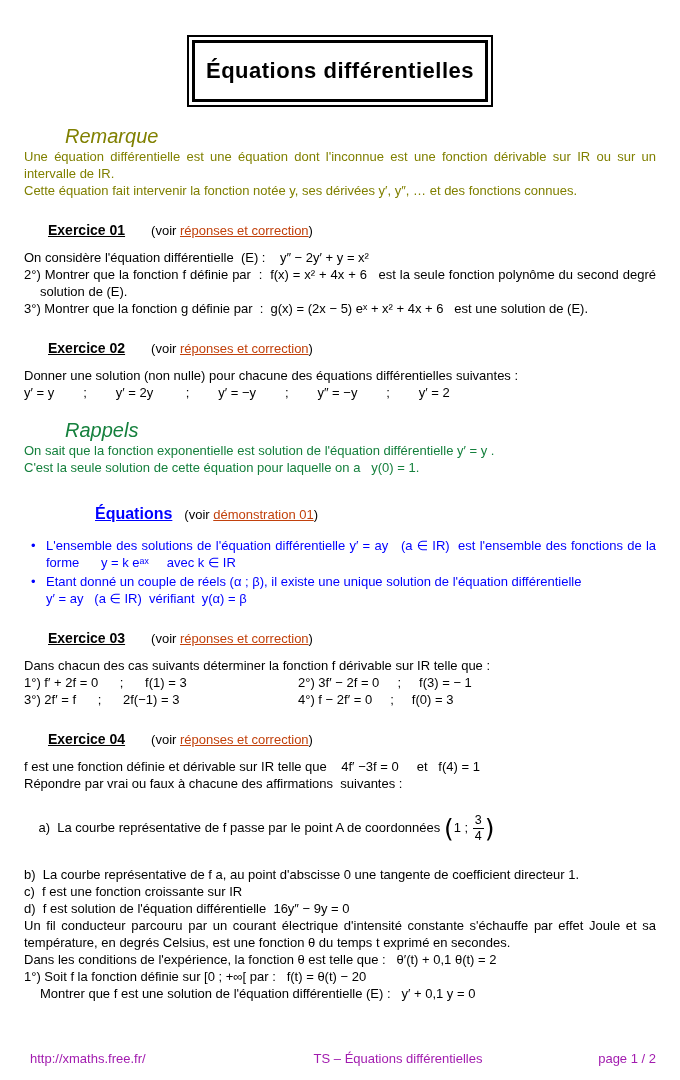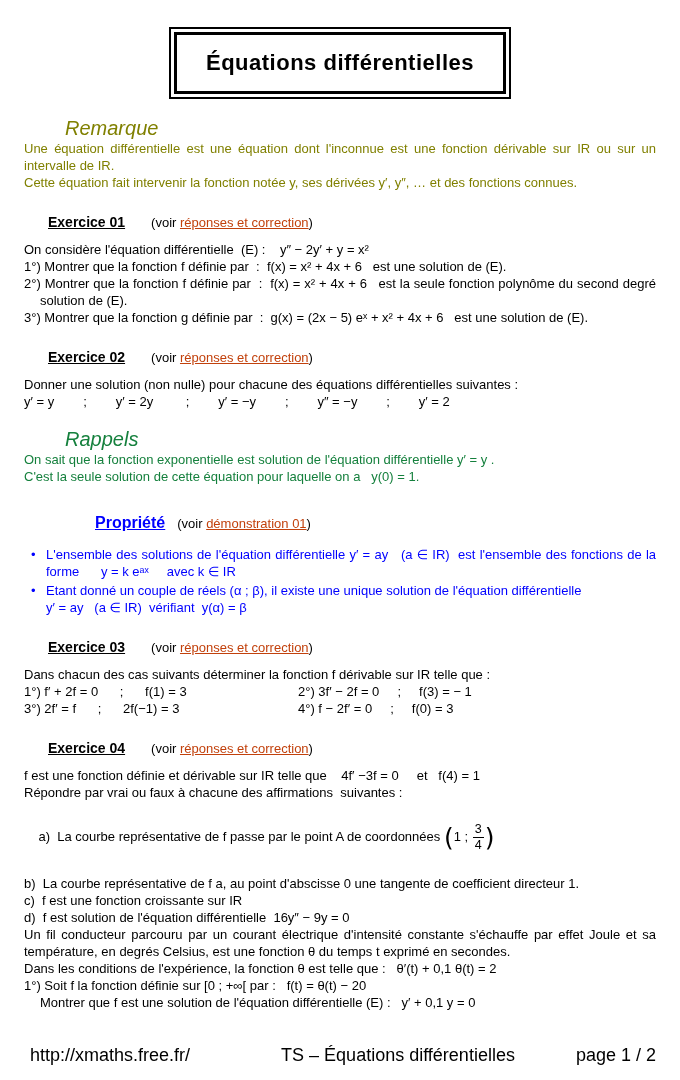--- a/index.html
+++ b/index.html
@@ -1,20 +1,20 @@
 <!DOCTYPE html>
 <html><head>
 <meta charset="utf-8">
 <style>
   html,body{margin:0;padding:0;background:#fff;}
   body{width:680px;height:1080px;font-family:"Liberation Sans",sans-serif;font-size:13px;color:#000;}
   .page{position:relative;width:680px;height:1080px;box-sizing:border-box;padding:27px 24px 0 24px;overflow:hidden;background:#fff;}
 
   
-  .title-box{width:342px;margin:0 auto;border:2px solid #000;padding:3px;box-sizing:border-box;}
+  .title-box{width:306px;margin:8px auto;border:2px solid #000;padding:3px;box-sizing:border-box;}
   .title-inner{border:3px solid #000;padding:15px 6px;text-align:center;}
   .title-inner h1{margin:0;font-size:22px;font-weight:bold;letter-spacing:0.5px;}
 
   
   .line{white-space:pre-wrap;line-height:17px;}
   .just{text-align:justify;}
   .hang{padding-left:16px;text-indent:-16px;}
   .indent{padding-left:16px;}
 
   
@@ -43,21 +43,21 @@
   .two-col .c2{flex:1;}
 
   
   .a-row{margin-top:5px;margin-bottom:6px;}
   .frac{display:inline-flex;flex-direction:column;vertical-align:middle;text-align:center;line-height:13px;font-size:12.5px;margin:0 1px;}
   .frac .num{border-bottom:1px solid #000;padding:0 2px 1px 2px;}
   .frac .den{padding-top:1px;}
   .bigp{font-size:25px;font-weight:400;vertical-align:middle;line-height:26px;font-family:"DejaVu Sans",sans-serif;}
 
   
-  .footer{position:absolute;bottom:14px;left:30px;right:24px;display:flex;align-items:baseline;color:#000000;font-size:18px;}
+  .footer{position:absolute;bottom:14px;left:30px;right:24px;display:flex;align-items:baseline;color:#a21caf;font-size:13px;}
   .footer .fl{flex:none;width:200px;text-align:left;}
   .footer .fc{flex:1;text-align:center;}
   .footer .fr{flex:none;width:90px;text-align:right;}
 </style>
 </head>
 <body>
 
 <div class="page">
 
   <div class="title-box">
@@ -67,36 +67,35 @@
   </div>
 
   <div class="note-head olive">Remarque</div>
   <div class="line just olive">Une équation différentielle est une équation dont l'inconnue est une fonction dérivable sur IR ou sur un intervalle de IR.</div>
   <div class="line olive">Cette équation fait intervenir la fonction notée y, ses dérivées y′, y″, … et des fonctions connues.</div>
 
   <div class="ex-head">
     <span class="ex-title">Exercice 01</span><span class="voir"><span>(voir </span><a class="link">réponses et correction</a><span>)</span></span>
   </div>
   <div class="line">On considère l'équation différentielle  (E) :    y″ − 2y′ + y = x²</div>
-  <div class="line hang">1°) Montrer que la fonction f définie par  :  f(x) = x² + 4x + 6   est une solution de (E).</div>
   <div class="line hang just">2°) Montrer que la fonction f définie par  :  f(x) = x² + 4x + 6   est la seule fonction polynôme du second degré solution de (E).</div>
   <div class="line hang">3°) Montrer que la fonction g définie par  :  g(x) = (2x − 5) eˣ + x² + 4x + 6   est une solution de (E).</div>
 
   <div class="ex-head">
     <span class="ex-title">Exercice 02</span><span class="voir"><span>(voir </span><a class="link">réponses et correction</a><span>)</span></span>
   </div>
   <div class="line">Donner une solution (non nulle) pour chacune des équations différentielles suivantes :</div>
   <div class="line">y′ = y        ;        y′ = 2y         ;        y′ = −y        ;        y″ = −y        ;        y′ = 2</div>
 
   <div class="note-head green">Rappels</div>
   <div class="line green">On sait que la fonction exponentielle est solution de l'équation différentielle y′ = y .</div>
   <div class="line green">C'est la seule solution de cette équation pour laquelle on a   y(0) = 1.</div>
 
   <div class="prop-head">
-    <span class="prop-title">Propriété</span><span class="voir"><span>(voir </span><a class="link">démonstration 01</a><span>)</span></span>
+    <span class="prop-title">Équations</span><span class="voir"><span>(voir </span><a class="link">démonstration 01</a><span>)</span></span>
   </div>
   <div class="bullet-row">
     <span class="bullet-dot">•</span>
     <span class="bullet-body line just blue">L'ensemble des solutions de l'équation différentielle y′ = ay   (a ∈ IR)  est l'ensemble des fonctions de la forme      y = k eᵃˣ     avec k ∈ IR</span>
   </div>
   <div class="bullet-row">
     <span class="bullet-dot">•</span>
     <span class="bullet-body">
       <span class="line blue" style="display:block">Etant donné un couple de réels (α ; β), il existe une unique solution de l'équation différentielle</span>
       <span class="line blue" style="display:block">y′ = ay   (a ∈ IR)  vérifiant  y(α) = β</span>

